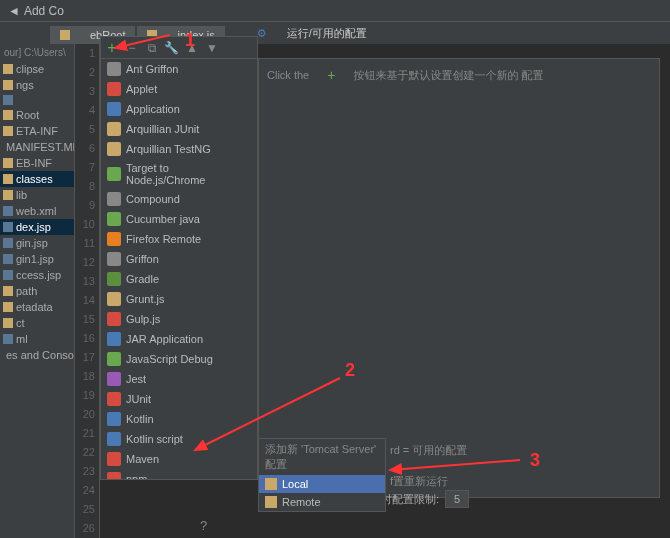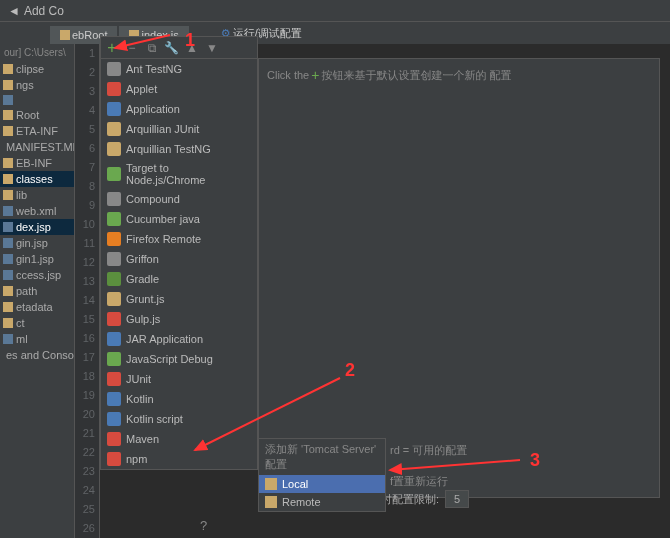--- a/index.html
+++ b/index.html
@@ -1,20 +1,20 @@
 <!DOCTYPE html>
 <html><head>
 <meta charset="utf-8">
 <style>
 * { margin: 0; padding: 0; box-sizing: border-box; font-family: -apple-system, BlinkMacSystemFont, "Segoe UI", sans-serif; }
 body { width: 670px; height: 538px; background: #2b2b2b; color: #bbb; font-size: 12px; overflow: hidden; position: relative; }
 .top-bar { height: 22px; background: #3c3f41; display: flex; align-items: center; padding: 0 4px; border-bottom: 1px solid #555; }
 .top-bar .icon { margin: 0 4px; }
 .tabs { height: 22px; background: #3c3f41; display: flex; align-items: flex-end; padding-left: 50px; }
-.tab { padding: 3px 10px; background: #515658; color: #ccc; margin-right: 2px; display: flex; align-items: center; gap: 2px; font-size: 11px; }
+.tab { padding: 3px 10px; background: #515658; color: #ccc; margin-right: 2px; display: flex; align-items: center; gap: 20px; font-size: 11px; }
 .tab.dialog-title { background: #3c3f41; color: #ccc; margin-left: 20px; }
 .sidebar { position: absolute; left: 0; top: 44px; width: 75px; height: 494px; background: #3c3f41; border-right: 1px solid #555; overflow: hidden; }
 .sidebar-header { padding: 3px 4px; font-size: 10px; color: #888; white-space: nowrap; }
 .proj-tree { font-size: 11px; }
 .proj-item { padding: 2px 3px; color: #aaa; white-space: nowrap; display: flex; align-items: center; gap: 3px; }
 .proj-item.sel { background: #0d293e; color: #fff; }
 .proj-item .folder { width: 10px; height: 10px; background: #c9a86a; display: inline-block; }
 .proj-item .file { width: 10px; height: 10px; background: #5a7896; display: inline-block; }
 .gutter { position: absolute; left: 75px; top: 44px; width: 25px; height: 494px; background: #313335; border-right: 1px solid #555; }
 .line-num { height: 19px; text-align: right; padding-right: 4px; color: #606366; font-size: 11px; line-height: 19px; }
@@ -23,21 +23,21 @@
 .tool-btn { width: 14px; height: 14px; display: flex; align-items: center; justify-content: center; color: #888; }
 .panel-header { padding: 4px 8px; background: #4b6eaf; color: #fff; font-size: 11px; }
 .config-list { max-height: 420px; overflow-y: auto; }
 .config-item { padding: 3px 6px; display: flex; align-items: center; gap: 5px; font-size: 11px; color: #bbb; cursor: pointer; }
 .config-item .cfg-icon { width: 14px; height: 14px; display: inline-block; border-radius: 2px; }
 .submenu { position: absolute; left: 258px; top: 438px; width: 128px; background: #3c3f41; border: 1px solid #555; z-index: 20; }
 .submenu-title { padding: 3px 6px; color: #888; font-size: 11px; }
 .submenu-item { padding: 3px 6px; display: flex; align-items: center; gap: 5px; font-size: 11px; color: #bbb; }
 .submenu-item.sel { background: #4b6eaf; color: #fff; }
 .right-panel { position: absolute; left: 258px; top: 58px; right: 10px; height: 440px; background: #3c3f41; border: 1px solid #555; padding: 8px; color: #888; font-size: 11px; }
-.right-panel .hint { display: flex; align-items: center; gap: 2px; }
+.right-panel .hint { display: flex; align-items: center; gap: 18px; }
 .bottom-info { position: absolute; left: 390px; top: 440px; font-size: 11px; color: #888; }
 .bottom-info div { margin: 3px 0; }
 .bottom-limit { position: absolute; left: 370px; bottom: 30px; font-size: 11px; color: #aaa; display: flex; align-items: center; gap: 6px; }
 .limit-val { background: #45494a; padding: 2px 8px; border: 1px solid #555; }
 .annotation { position: absolute; color: #ff3333; font-size: 18px; font-weight: bold; z-index: 100; pointer-events: none; }
 .arrow-svg { position: absolute; z-index: 99; pointer-events: none; }
 .q-mark { position: absolute; left: 200px; bottom: 5px; color: #888; font-size: 13px; }
 </style>
 </head>
 <body>
@@ -51,21 +51,21 @@
   <div class="tab">
       <span class="folder" style="width:10px;height:10px;background:#c9a86a;display:inline-block"></span>
       <span>ebRoot</span>
     </div>
   <div class="tab">
       <span style="width:10px;height:10px;background:#c9a86a;display:inline-block"></span>
       <span>index.js</span>
     </div>
   <div class="tab dialog-title">
       <span style="color:#4a7ab5">⚙</span>
-      <span>运行/调试配置</span>
+      <span>运行/可用的配置</span>
     </div>
 </div>
 
 <div class="sidebar">
   <div class="sidebar-header">our] C:\Users\</div>
   <div class="proj-tree" id="proj-tree">
       <div class="proj-item">
         <span class="folder"></span>
         <span>clipse</span>
       </div>
@@ -178,21 +178,21 @@
     <span class="tool-btn" style="color:#6aa84f;font-size:16px">+</span>
     <span class="tool-btn">−</span>
     <span class="tool-btn">⧉</span>
     <span class="tool-btn">🔧</span>
     <span class="tool-btn">▲</span>
     <span class="tool-btn">▼</span>
   </div>
   <div class="config-list" id="config-list">
       <div class="config-item">
         <span class="cfg-icon" style="background: rgb(136, 136, 136);"></span>
-        <span>Ant TestNG</span>
+        <span>Ant Griffon</span>
       </div>
       <div class="config-item">
         <span class="cfg-icon" style="background: rgb(214, 75, 63);"></span>
         <span>Applet</span>
       </div>
       <div class="config-item">
         <span class="cfg-icon" style="background: rgb(74, 122, 181);"></span>
         <span>Application</span>
       </div>
       <div class="config-item">
@@ -235,20 +235,24 @@
         <span class="cfg-icon" style="background: rgb(214, 75, 63);"></span>
         <span>Gulp.js</span>
       </div>
       <div class="config-item">
         <span class="cfg-icon" style="background: rgb(74, 122, 181);"></span>
         <span>JAR Application</span>
       </div>
       <div class="config-item">
         <span class="cfg-icon" style="background: rgb(106, 168, 79);"></span>
         <span>JavaScript Debug</span>
+      </div>
+      <div class="config-item">
+        <span class="cfg-icon" style="background: rgb(155, 89, 182);"></span>
+        <span>Jest</span>
       </div>
       <div class="config-item">
         <span class="cfg-icon" style="background: rgb(214, 75, 63);"></span>
         <span>JUnit</span>
       </div>
       <div class="config-item">
         <span class="cfg-icon" style="background: rgb(74, 122, 181);"></span>
         <span>Kotlin</span>
       </div>
       <div class="config-item">

